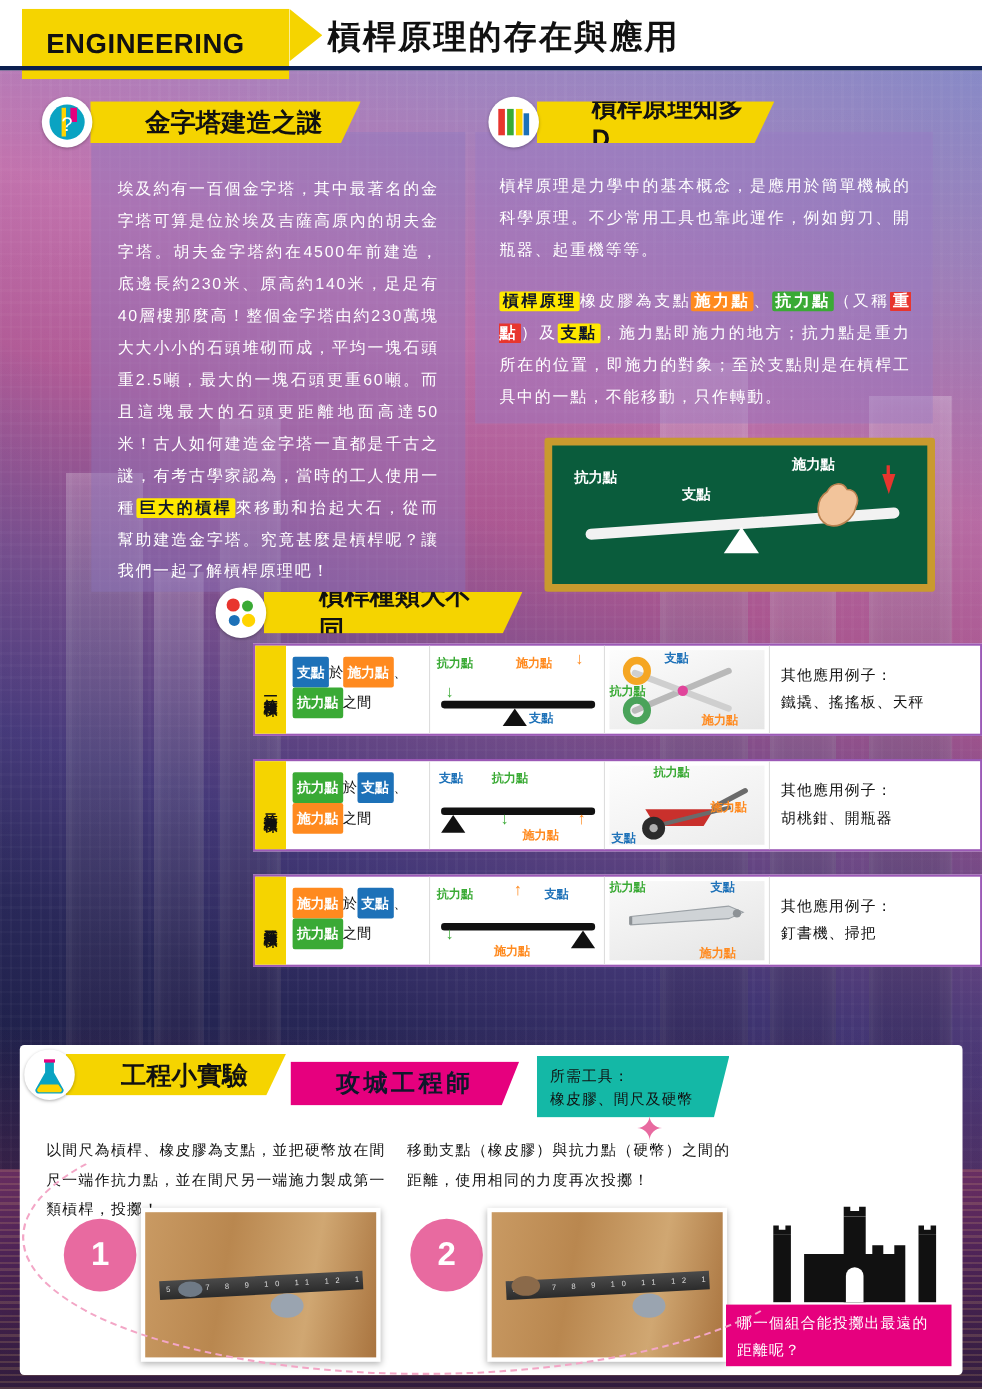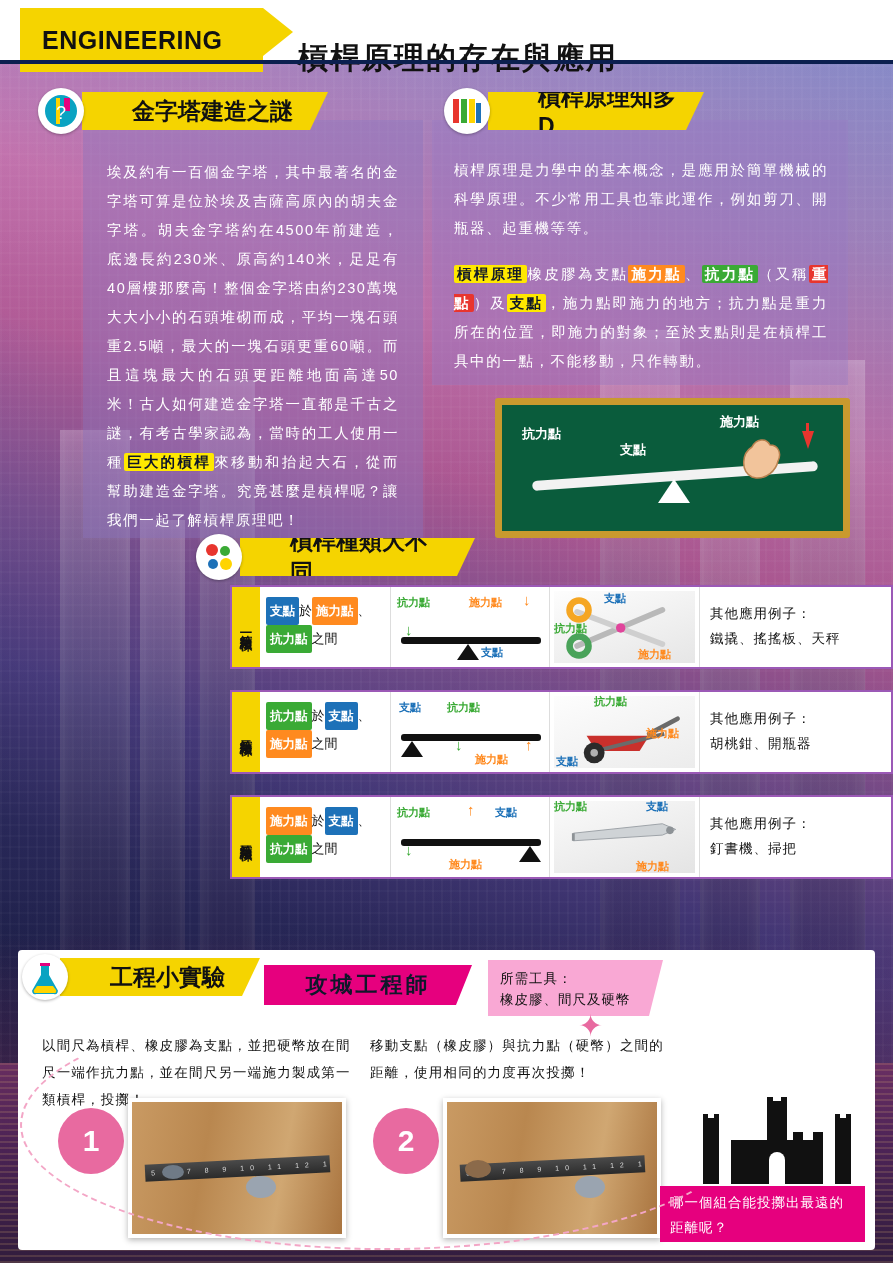--- a/index.html
+++ b/index.html
@@ -57,21 +57,21 @@
   .eng-tag-arrow{
     position:absolute; left:263px; top:8px; width:30px; height:48px;
     background:#f5d400;
     clip-path: polygon(0 0, 100% 50%, 0 100%);
   }
   .eng-tag span{
     font-size:25px; font-weight:bold; letter-spacing:.5px; color:#111; padding-left:22px;
   }
   .header-title{
     position:absolute; left:298px; top:14px;
-    font-size:30px; font-weight:bold; color:#111; letter-spacing:2px;margin-top:24px;
+    font-size:30px; font-weight:bold; color:#111; letter-spacing:2px;
   }
   .header-rule{
     position:absolute; left:0; top:60px; width:893px; height:4px; background:#0b1f4f;
   }
 
   
   .ribbon {
     position:absolute; height:38px; display:flex; align-items:center;
     padding:0 26px 0 50px; font-size:23px; font-weight:bold; color:#111;
   }
@@ -155,21 +155,21 @@
     position:absolute; left:18px; top:950px; width:857px; height:300px;
     background:#fff; border-radius:4px;
   }
   .exp-title-box{
     position:absolute; left:246px; top:15px; width:208px; height:40px; background:#e6007e;
     display:flex; align-items:center; justify-content:center;
     clip-path: polygon(0 0, 100% 0, calc(100% - 16px) 100%, 0 100%);
   }
   .exp-title-box span{ color:#0f172a; font-size:22px; font-weight:bold; letter-spacing:3px;}
   .tools-box{
-    position:absolute; left:470px; top:10px; width:175px; height:56px; background:#f9a8d4;
+    position:absolute; left:470px; top:10px; width:175px; height:56px; background:#14b8a6;
     clip-path: polygon(0 0, 100% 0, calc(100% - 14px) 100%, 0 100%);
     padding:8px 12px; font-size:13.5px; line-height:21px; color:#111; letter-spacing:1px;
   }
   .step-text{ position:absolute; font-size:13.5px; line-height:27px; color:#111; letter-spacing:1.2px;}
   .step-circle{
     position:absolute; width:66px; height:66px; border-radius:50%;
     background:#e86aa0; color:#fff; font-size:30px; font-weight:bold;
     display:flex; align-items:center; justify-content:center;
   }
   .photo-frame{

